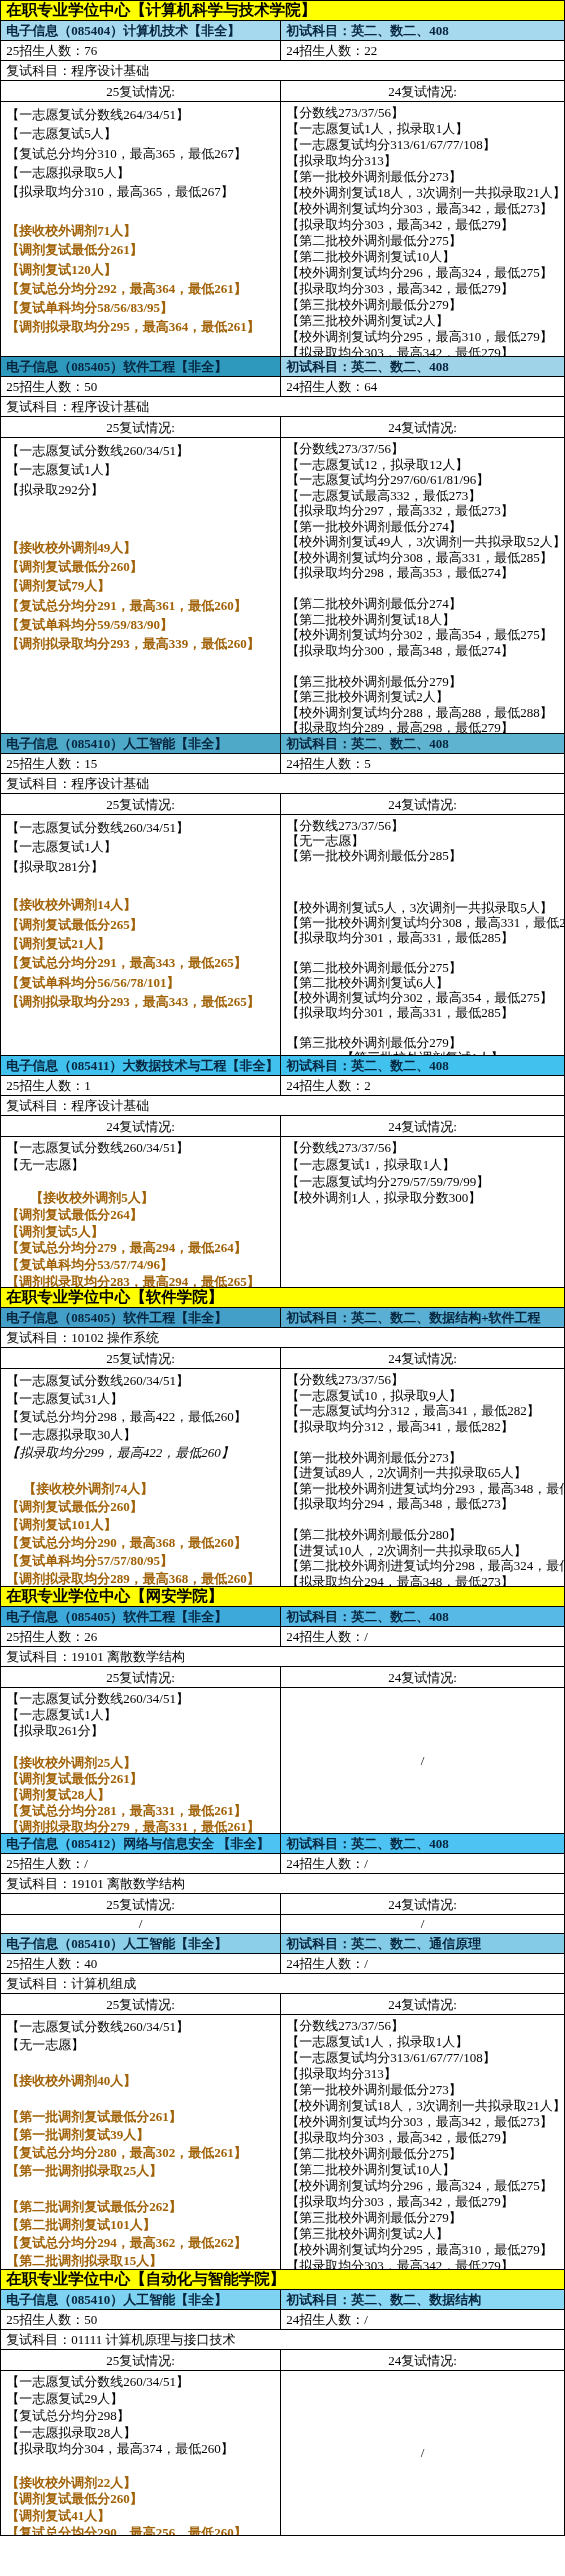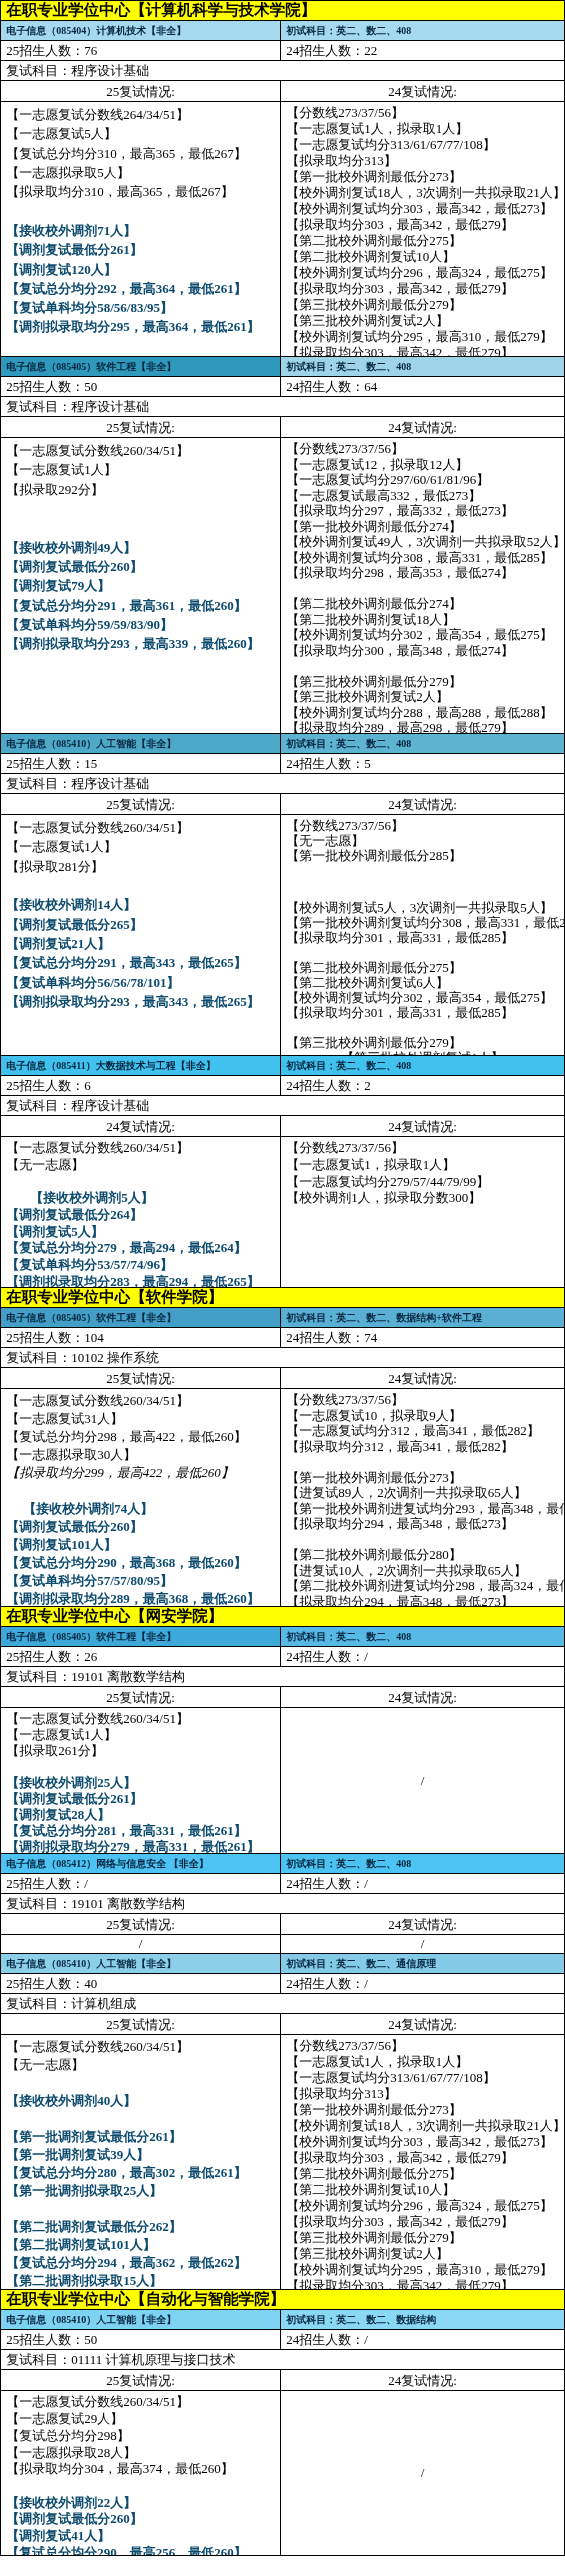--- a/index.html
+++ b/index.html
@@ -4,29 +4,29 @@
 <style>
   html,body{margin:0;padding:0;background:#ffffff;}
   body{font-family:"Liberation Serif","DejaVu Serif",serif;color:#000;}
   #doc{width:565px;box-sizing:border-box;border:1.3px solid #000;border-bottom:none;background:#fff;}
   .college-band{box-sizing:border-box;height:20px;line-height:18.7px;background:#ffff00;
     font-weight:bold;font-size:15.5px;padding:0 5.2px;border-bottom:1.3px solid #000;
     white-space:nowrap;overflow:hidden;}
   .row{display:grid;grid-template-columns:280px 1fr;}
   .cell{box-sizing:border-box;border-bottom:1.3px solid #000;padding:0.6px 5.2px;overflow:hidden;}
   .cell.left{border-right:1.3px solid #000;}
-  .hdr-row .cell{height:20px;line-height:18.7px;font-weight:bold;font-size:10px;white-space:nowrap;}
+  .hdr-row .cell{height:20px;line-height:18.7px;font-weight:bold;font-size:13px;white-space:nowrap;}
   .hdr-row .cell{color:#06263f;}
   .enrol-row .cell{height:20px;line-height:18.7px;font-size:13px;white-space:nowrap;}
   .retest-row{box-sizing:border-box;height:20px;line-height:18.7px;font-size:13px;
     border-bottom:1.3px solid #000;padding:0.6px 5.2px;white-space:nowrap;overflow:hidden;}
   .colhdr-row .cell{height:21px;line-height:20px;font-size:13px;text-align:center;}
   .content-row .cell{padding:3.2px 5.2px;}
   .line{font-size:13px;white-space:nowrap;}
-  .line.red{color:#0c4a6e;font-weight:bold;}
+  .line.red{color:#a16207;font-weight:bold;}
   .center-cell{display:flex;align-items:center;justify-content:center;font-size:13px;}
 </style>
 </head>
 <body>
 
 <div id="doc">
     <div class="college-band">在职专业学位中心【计算机科学与技术学院】</div>
     <div class="row hdr-row">
       <div class="cell left" style="background: rgb(166, 217, 238);">电子信息（085404）计算机技术【非全】</div>
       <div class="cell" style="background: rgb(166, 217, 238);">初试科目：英二、数二、408</div>
@@ -166,21 +166,21 @@
         <div class="line" style="line-height: 15px; text-align: center;">【第三批校外调剂复试1人】</div>
         <div class="line" style="line-height: 15px;">【校外调剂复试均分288，最高288，最低288】</div>
         <div class="line" style="line-height: 15px;">【拟录取均分301，最高331，最低285】</div>
       </div>
     </div>
     <div class="row hdr-row">
       <div class="cell left" style="background: rgb(65, 193, 238);">电子信息（085411）大数据技术与工程【非全】</div>
       <div class="cell" style="background: rgb(65, 193, 238);">初试科目：英二、数二、408</div>
     </div>
     <div class="row enrol-row">
-      <div class="cell left">25招生人数：6</div>
+      <div class="cell left">25招生人数：1</div>
       <div class="cell">24招生人数：2</div>
     </div>
     <div class="retest-row">复试科目：程序设计基础</div>
     <div class="row colhdr-row">
       <div class="cell left">24复试情况:</div>
       <div class="cell">24复试情况:</div>
     </div>
     <div class="row content-row">
       <div class="cell left" style="height: 151px;">
         <div class="line" style="line-height: 16.7px;">【一志愿复试分数线260/34/51】</div>
@@ -189,32 +189,28 @@
         <div class="line red" style="line-height: 16.7px; margin-left: 24px;">【接收校外调剂5人】</div>
         <div class="line red" style="line-height: 16.7px;">【调剂复试最低分264】</div>
         <div class="line red" style="line-height: 16.7px;">【调剂复试5人】</div>
         <div class="line red" style="line-height: 16.7px;">【复试总分均分279，最高294，最低264】</div>
         <div class="line red" style="line-height: 16.7px;">【复试单科均分53/57/74/96】</div>
         <div class="line red" style="line-height: 16.7px;">【调剂拟录取均分283，最高294，最低265】</div>
       </div>
       <div class="cell" style="height: 151px;">
         <div class="line" style="line-height: 16.7px;">【分数线273/37/56】</div>
         <div class="line" style="line-height: 16.7px;">【一志愿复试1，拟录取1人】</div>
-        <div class="line" style="line-height: 16.7px;">【一志愿复试均分279/57/44/79/99】</div>
+        <div class="line" style="line-height: 16.7px;">【一志愿复试均分279/57/59/79/99】</div>
         <div class="line" style="line-height: 16.7px;">【校外调剂1人，拟录取分数300】</div>
       </div>
     </div>
     <div class="college-band">在职专业学位中心【软件学院】</div>
     <div class="row hdr-row">
       <div class="cell left" style="background: rgb(68, 159, 200);">电子信息（085405）软件工程【非全】</div>
       <div class="cell" style="background: rgb(90, 176, 212);">初试科目：英二、数二、数据结构+软件工程</div>
-    </div>
-    <div class="row enrol-row">
-      <div class="cell left">25招生人数：104</div>
-      <div class="cell">24招生人数：74</div>
     </div>
     <div class="retest-row">复试科目：10102 操作系统</div>
     <div class="row colhdr-row">
       <div class="cell left">25复试情况:</div>
       <div class="cell">24复试情况:</div>
     </div>
     <div class="row content-row">
       <div class="cell left" style="height: 218px;">
         <div class="line" style="line-height: 18px;">【一志愿复试分数线260/34/51】</div>
         <div class="line" style="line-height: 18px;">【一志愿复试31人】</div>

